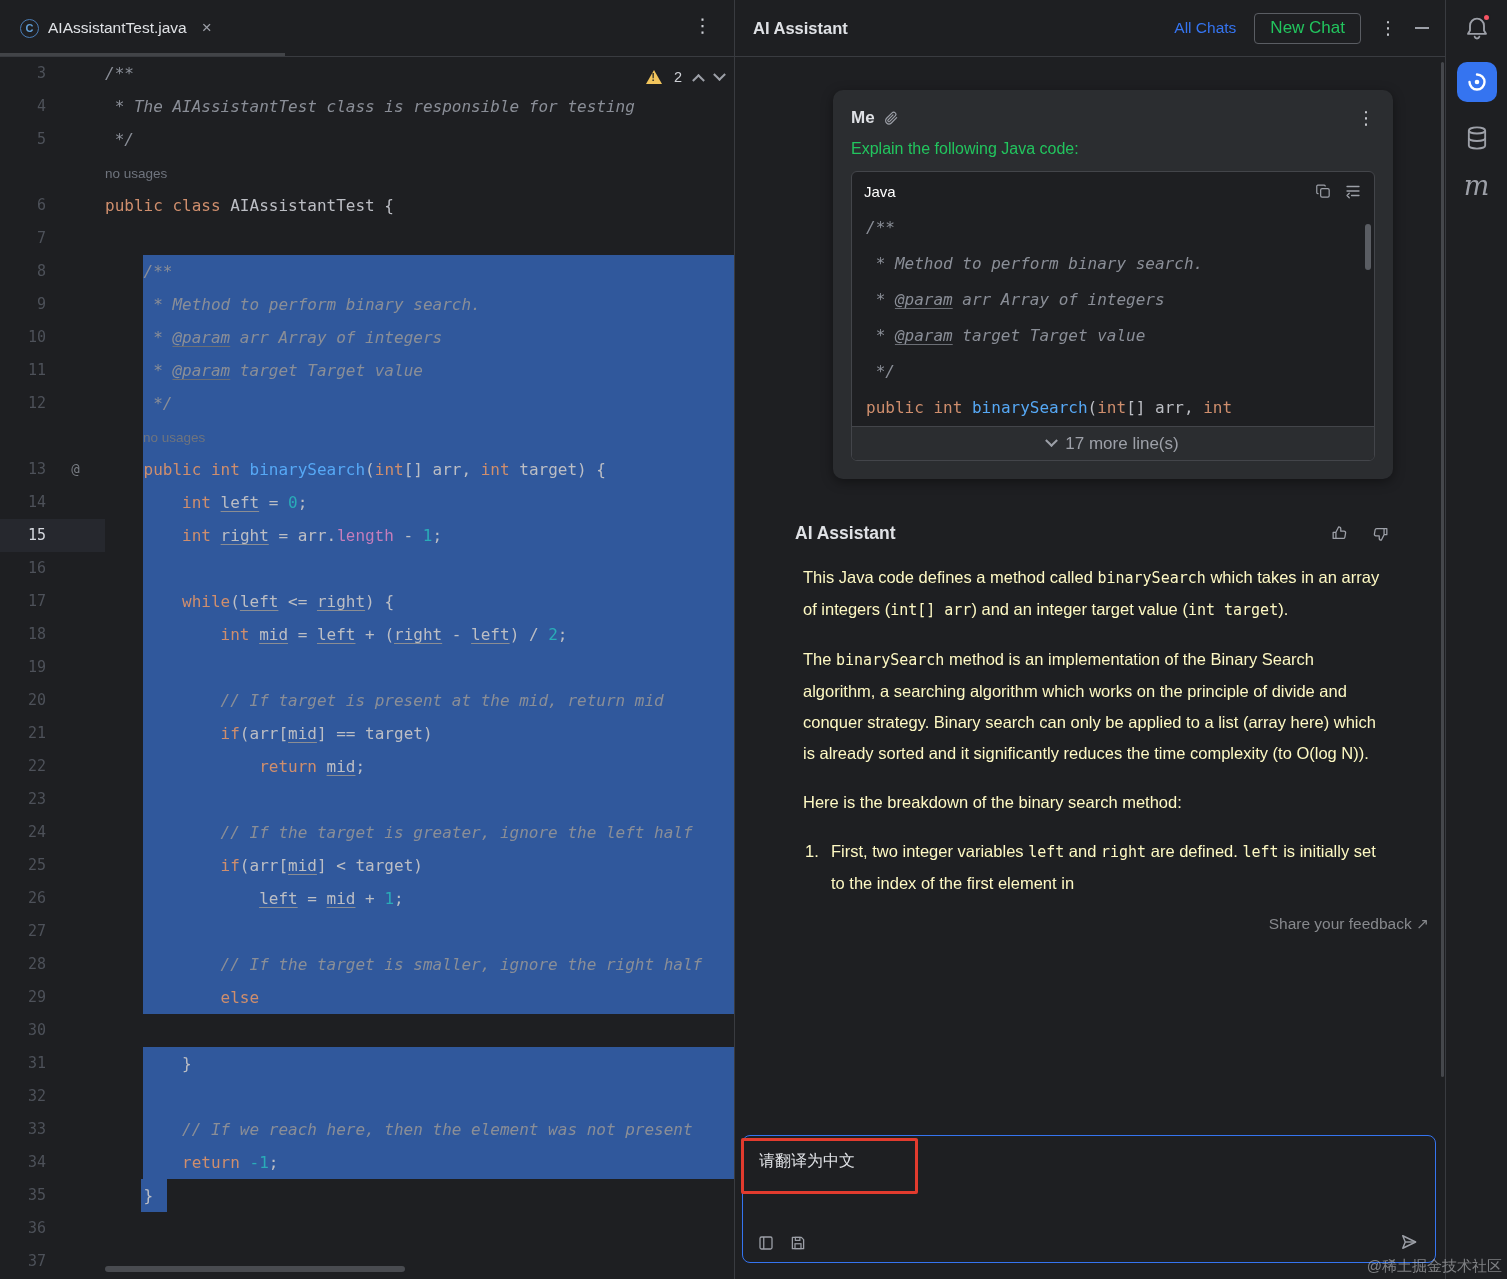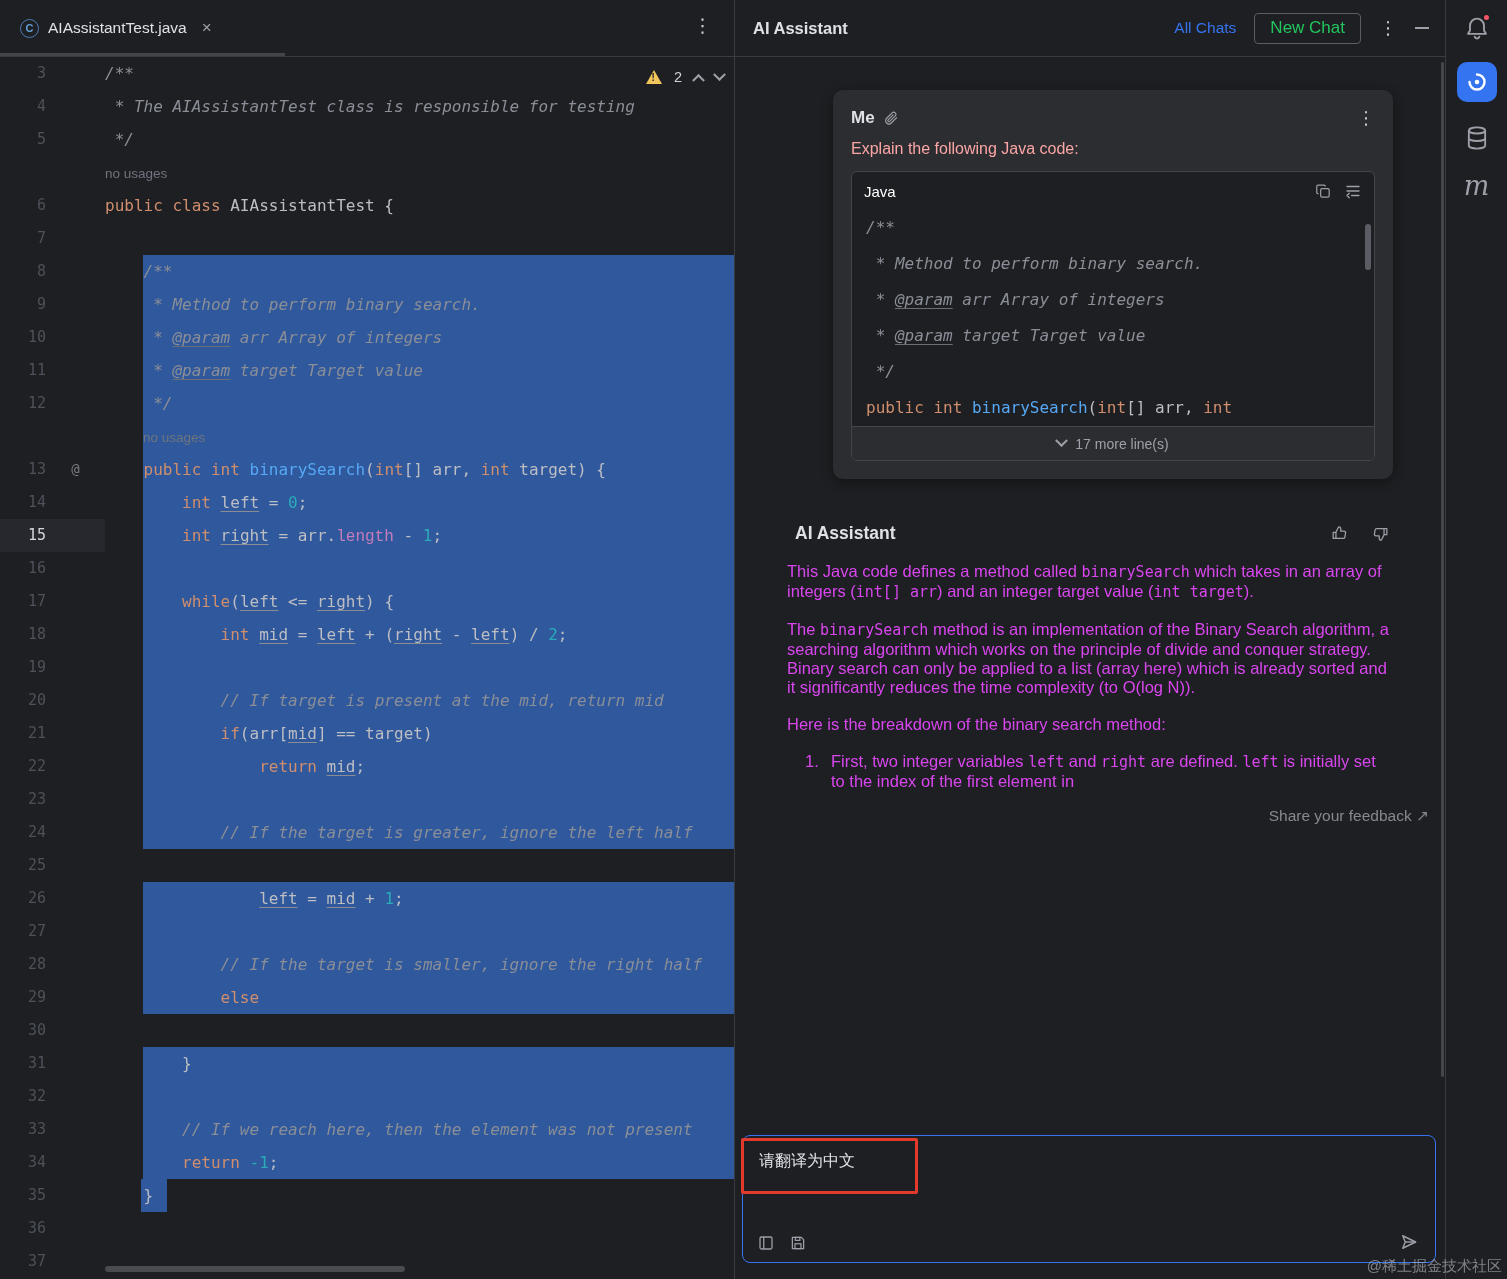--- a/index.html
+++ b/index.html
@@ -53,32 +53,32 @@
   .all-chats { color:#3574f0; font-size:15.5px; cursor:pointer; }
   .new-chat-btn { background:transparent; border:1px solid #5a5d63; border-radius:4px; color:#22c55e; font-size:17px; height:31px; padding:0 15px; font-family:inherit; cursor:pointer; }
   .icon-kebab { font-size:18px; color:#ced0d6; cursor:pointer; }
   .icon-minimize { width:14px; height:2px; background:#9da0a8; display:inline-block; cursor:pointer; }
 
   .chat-scroll { flex:1; position:relative; overflow:hidden;padding-left:28px; }
   .user-card { margin:33px 52px 0 70px; background:#2b2d30; border-radius:10px; padding:14px 18px 18px; box-shadow:0 3px 12px rgba(0,0,0,.4); }
   .user-head { display:flex; align-items:center; gap:8px; height:28px; }
   .user-name { font-size:17px; font-weight:bold; }
   .user-head .spacer { flex:1; }
-  .user-prompt { margin-top:8px; font-size:16px; color:#fca5a5; }
+  .user-prompt { margin-top:8px; font-size:16px; color:#22c55e; }
   .code-card { margin-top:13px; background:#1e1f22; border:1px solid #43454a; border-radius:6px; overflow:hidden; position:relative; }
   .code-card-head { height:38px; display:flex; align-items:center; padding:0 12px; gap:12px; }
   .code-lang { color:#ffffff; font-size:15px; margin-right:auto; }
   .crow { height:36px; line-height:36px; white-space:pre; overflow:hidden; font-family:"DejaVu Sans Mono", monospace; font-size:16px; padding:0 14px; }
   .code-vscroll { position:absolute; right:3px; top:52px; width:6px; height:46px; background:#5a5d63; border-radius:3px; }
-  .more-lines { height:34px; background:#2b2d30; border-top:1px solid #43454a; display:flex; align-items:center; justify-content:center; gap:9px; color:#9da0a8; font-size:14px; }
+  .more-lines { height:34px; background:#2b2d30; border-top:1px solid #43454a; display:flex; align-items:center; justify-content:center; gap:9px; color:#9da0a8; font-size:17px; }
 
   .ai-head { display:flex; align-items:center; margin:44px 55px 0 32px; }
   .ai-name { font-size:17.5px; font-weight:bold; margin-right:auto; }
   .thumbs { display:flex; gap:22px; }
-  .para { margin:18px 55px 0 24px; font-size:16.5px; line-height:19px; color:#d946ef; }
+  .para { margin:18px 55px 0 40px; font-size:16.5px; line-height:31px; color:#fef9c3; }
   .para.list-item { display:flex; margin-left:42px; }
   .para .marker { width:26px; flex:0 0 26px; }
   .ic { font-family:"DejaVu Sans Mono", monospace; font-size:15px; }
   .feedback { text-align:right; margin:16px 16px 0 0; color:#87898d; font-size:15.5px; }
 
   .chat-input { position:absolute; left:7px; right:9px; bottom:16px; height:128px; border:1.6px solid #3574f0; border-radius:8px; background:#1e1f22; z-index:5; }
   .chat-input-text { padding:15px 16px 0; font-size:16px; color:#dfe1e5; }
   .red-annotation { position:absolute; top:2px; left:-2px; width:177px; height:56px; border:3px solid #e23b2e; border-radius:2px; pointer-events:none; z-index:10; }
   .input-icons-left { position:absolute; left:14px; bottom:10px; display:flex; gap:14px; }
   .send-btn { position:absolute; right:16px; bottom:10px; cursor:pointer; }
@@ -280,20 +280,21 @@
               <span class="lnum">24</span>
               <span class="gicon"></span>
             </div>
             <div class="code"><span class="tk-cm">            // If the target is greater, ignore the left half</span></div>
           </div>
           <div class="row sel">
             <div class="gutter">
               <span class="lnum">25</span>
               <span class="gicon"></span>
             </div>
+            <div class="code"><span class="tk-pl">            </span><span class="tk-kw">if</span><span class="tk-pl">(arr[</span><span class="tk-var">mid</span><span class="tk-pl">] &lt; target)</span></div>
           </div>
           <div class="row sel">
             <div class="gutter">
               <span class="lnum">26</span>
               <span class="gicon"></span>
             </div>
             <div class="code"><span class="tk-pl">                </span><span class="tk-var">left</span><span class="tk-pl"> = </span><span class="tk-var">mid</span><span class="tk-pl"> + </span><span class="tk-num">1</span><span class="tk-pl">;</span></div>
           </div>
           <div class="row sel">
             <div class="gutter">

